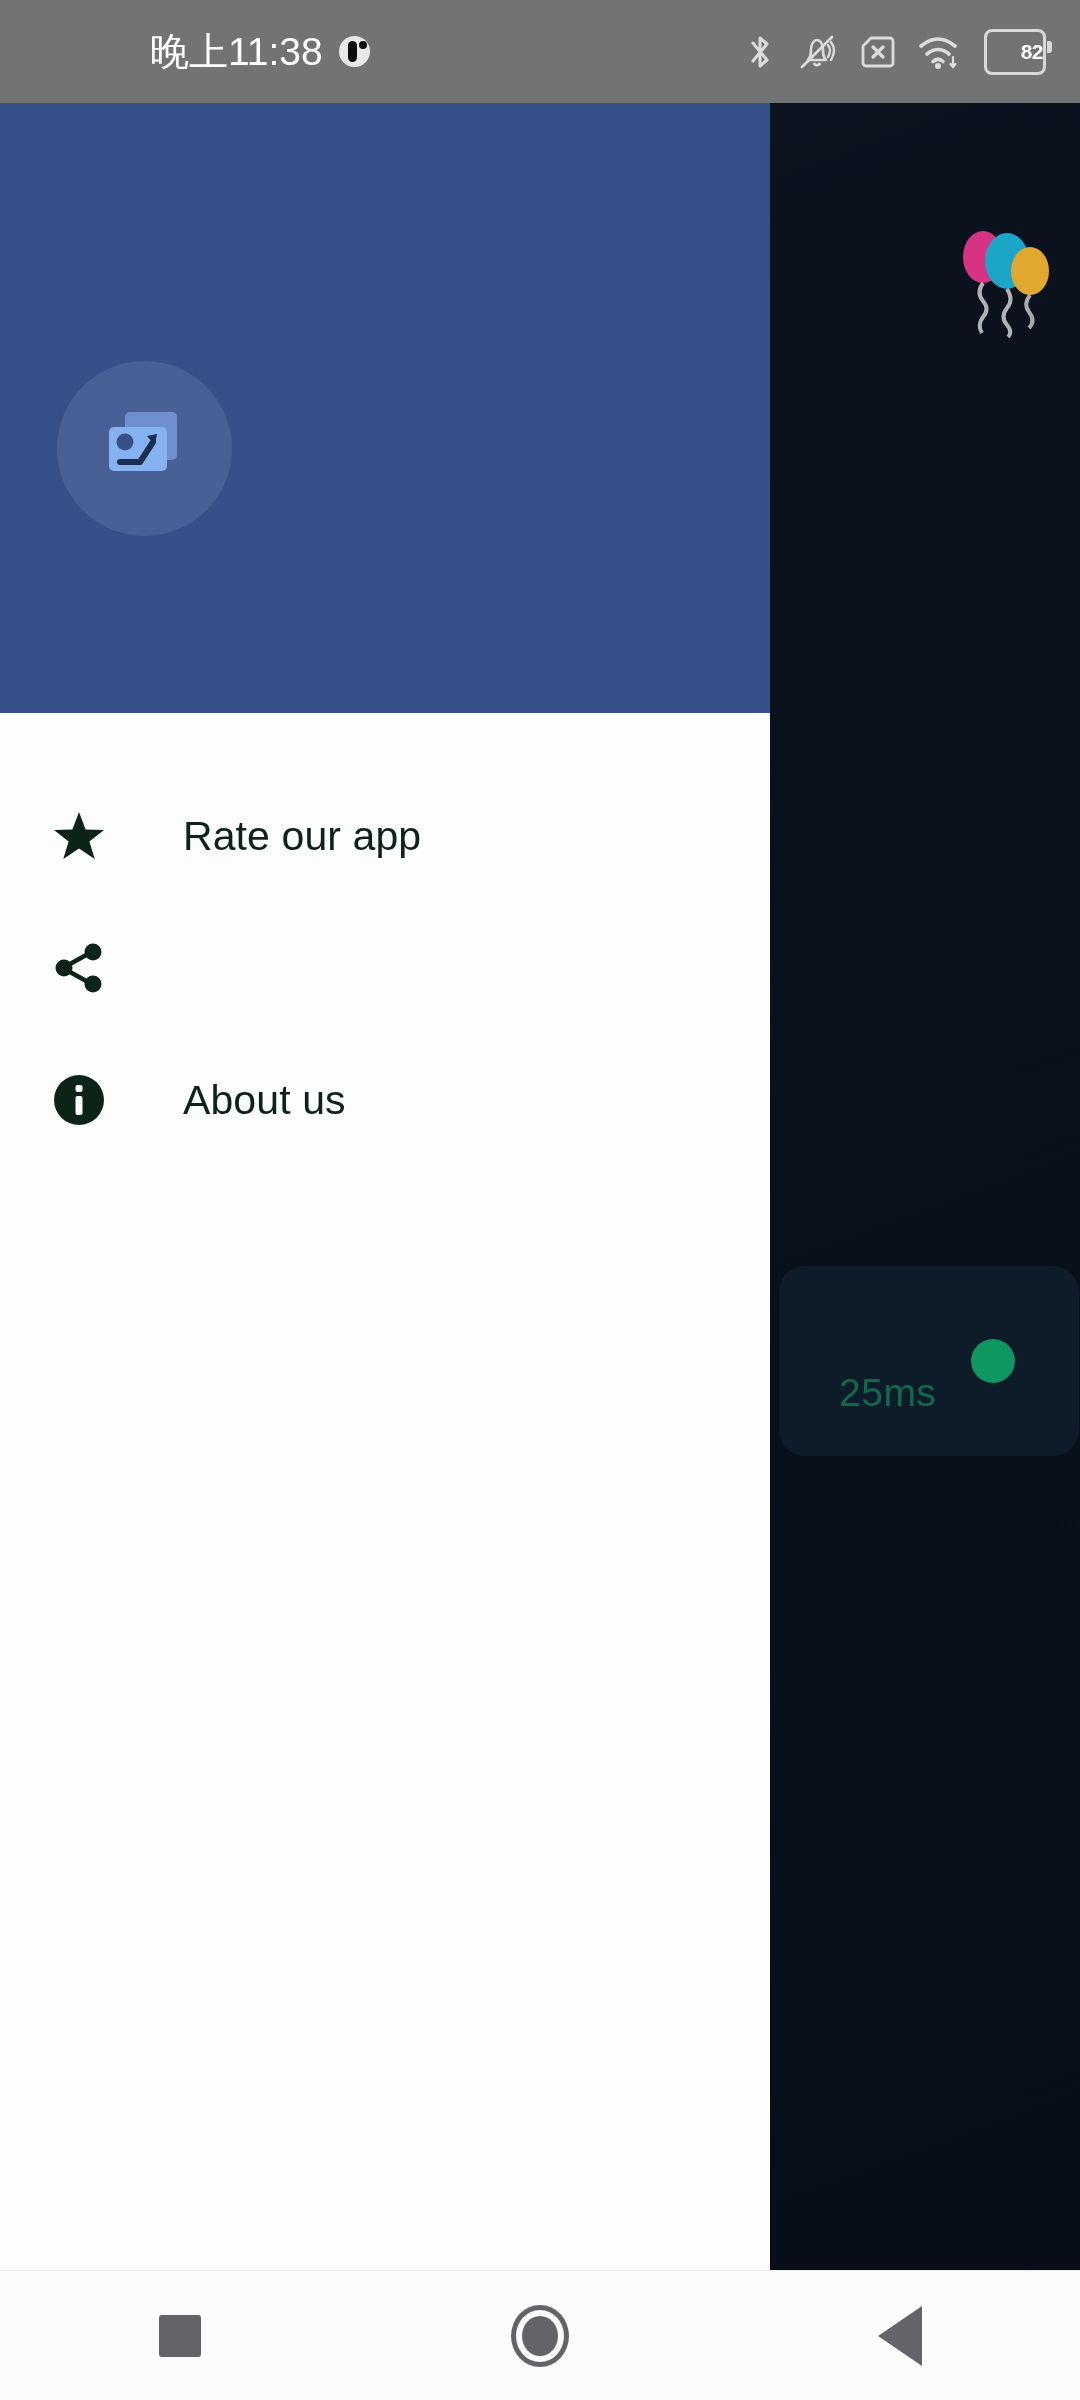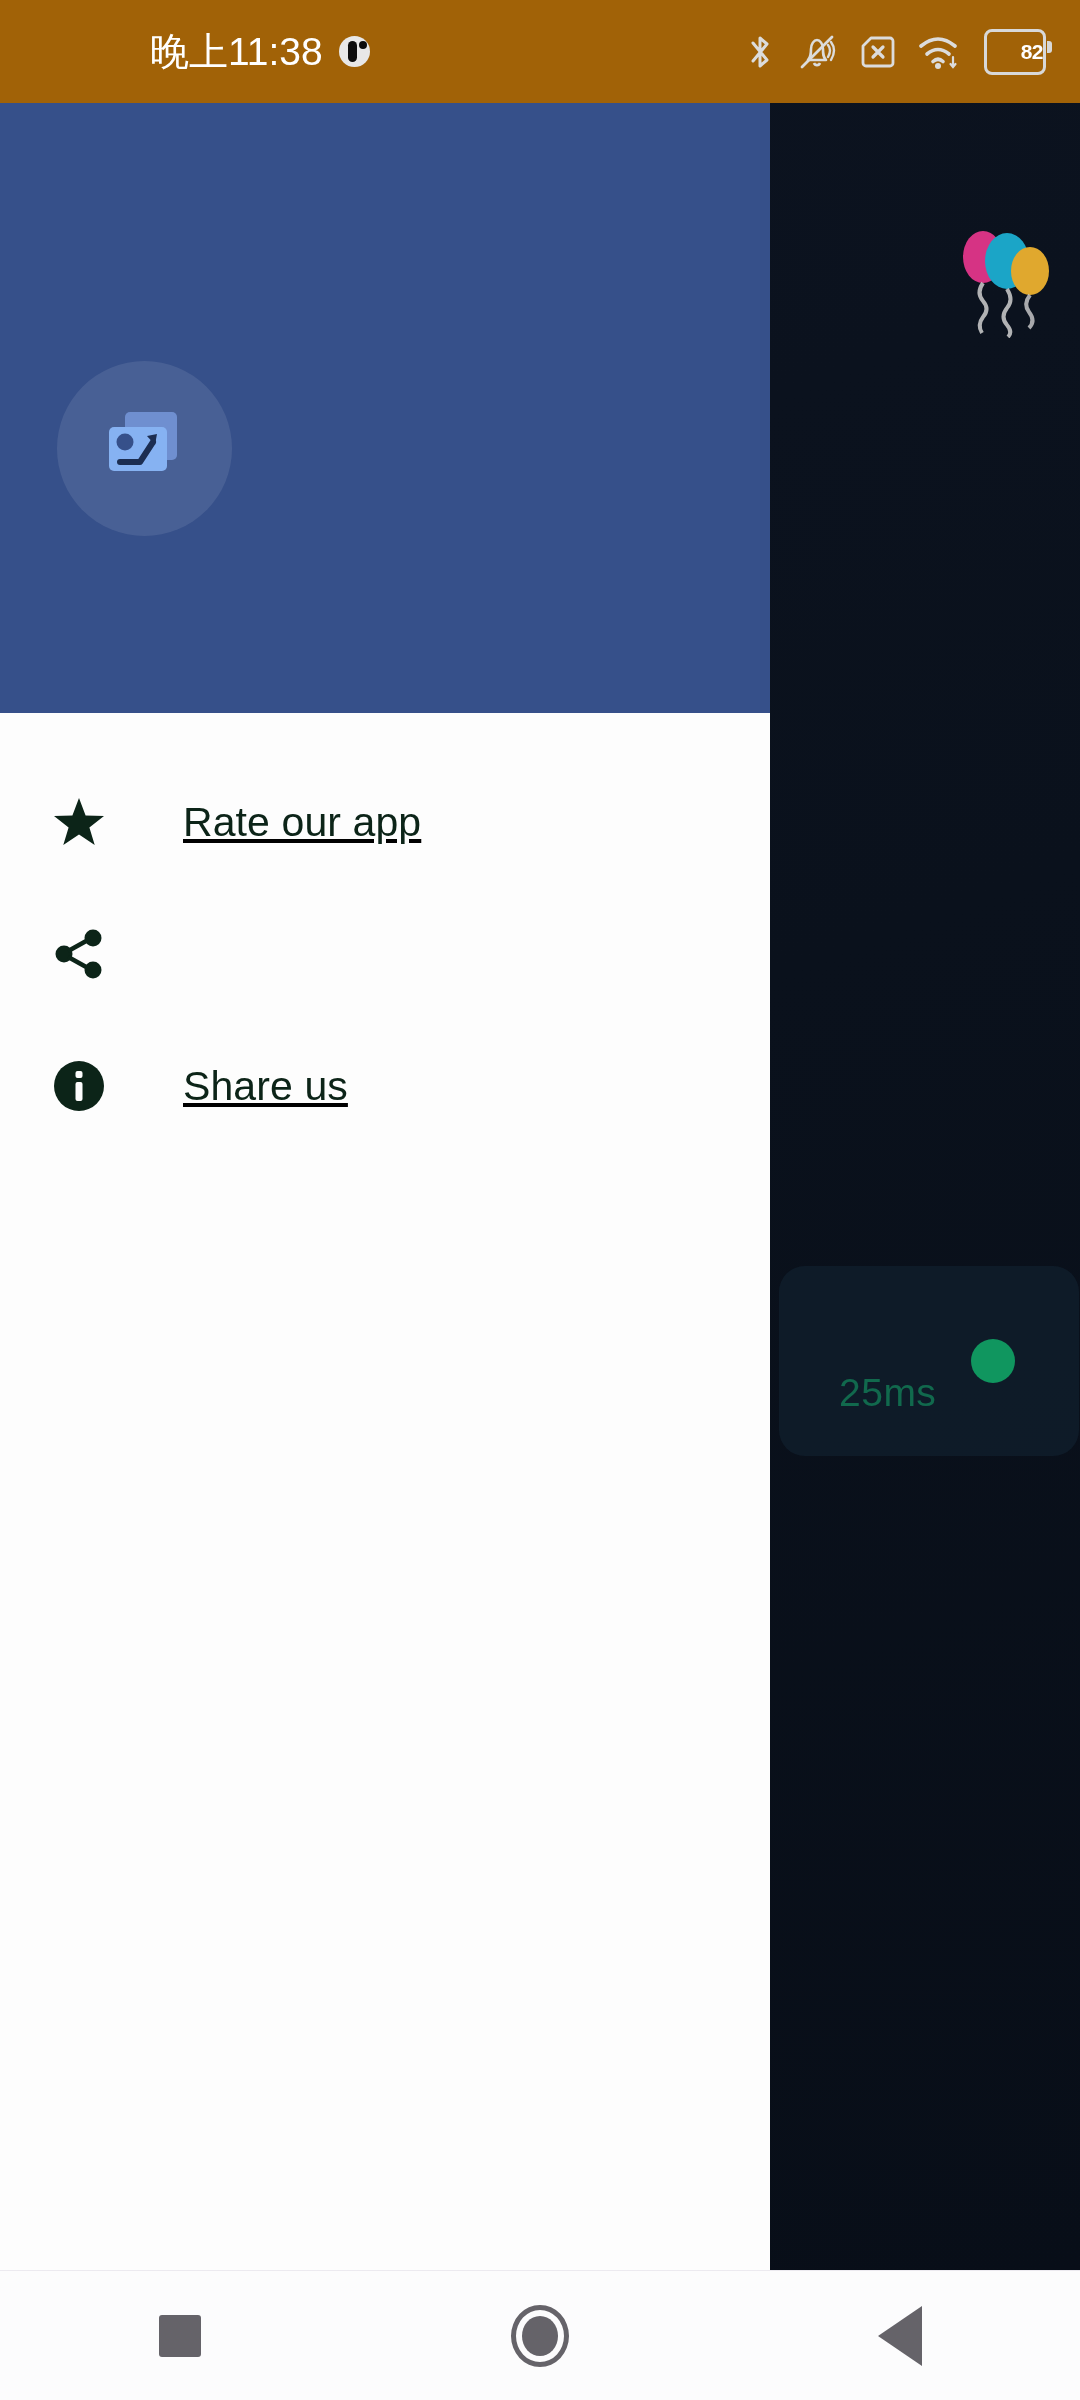--- a/index.html
+++ b/index.html
@@ -4,21 +4,21 @@
 <style>
   * { margin:0; padding:0; box-sizing:border-box; }
   html,body { width:1080px; height:2400px; background:#000; overflow:hidden; }
   body { font-family:"Liberation Sans","DejaVu Sans",sans-serif; }
 
   .phone { position:relative; width:1080px; height:2400px; background:#000; }
 
   
   .statusbar {
     position:absolute; left:0; top:0; width:1080px; height:103px;
-    background:#a16207; display:flex; align-items:center;
+    background:#737373; display:flex; align-items:center;
     justify-content:space-between; padding:0 34px 0 0;
     z-index:60;
   }
   .sb-left { display:flex; align-items:center; gap:16px; padding-left:150px; }
   .sb-time { color:#fff; font-size:39px; font-weight:500; letter-spacing:0px; line-height:1; }
   .sb-appicon {
     width:31px; height:31px; border-radius:50%; background:#e8e8e8;
     position:relative; overflow:hidden; flex:none;
   }
   .sb-appicon::before {
@@ -100,21 +100,21 @@
     background:#fdfdfd; z-index:40; overflow:hidden;
   }
   .drawer-header {
     width:770px; height:610px; background:#36508a; position:relative;
   }
   .drawer-avatar {
     position:absolute; left:57px; top:258px; width:175px; height:175px;
     border-radius:50%; background:rgba(255,255,255,.095);
     display:flex; align-items:center; justify-content:center;
   }
-  .drawer-menu { padding-top:43px;text-decoration:underline; }
+  .drawer-menu { padding-top:57px; }
   .menu-item {
     display:flex; align-items:center; height:132px; padding-left:52px;
     cursor:pointer;
   }
   .menu-icon {
     width:54px; height:54px; display:flex; align-items:center; justify-content:center;
     flex:none;
   }
   .menu-label {
     margin-left:77px; font-size:41px; color:#0c2418; letter-spacing:.1px;
@@ -203,21 +203,21 @@
       </div>
 
       <div class="menu-item">
         <span class="menu-icon">
           <svg width="52" height="52" viewBox="0 0 52 52">
             <circle cx="26" cy="26" r="25" fill="#0c2418"></circle>
             <rect x="22.5" y="22" width="7" height="19" rx="2" fill="#fdfdfd"></rect>
             <rect x="22.5" y="11" width="7" height="7" rx="2" fill="#fdfdfd"></rect>
           </svg>
         </span>
-        <span class="menu-label">Share us</span>
+        <span class="menu-label">About us</span>
       </div>
 
     </div>
   </div>
 
   <div class="statusbar">
     <div class="sb-left">
       <span class="sb-time">晚上11:38</span>
       <span class="sb-appicon"></span>
     </div>

